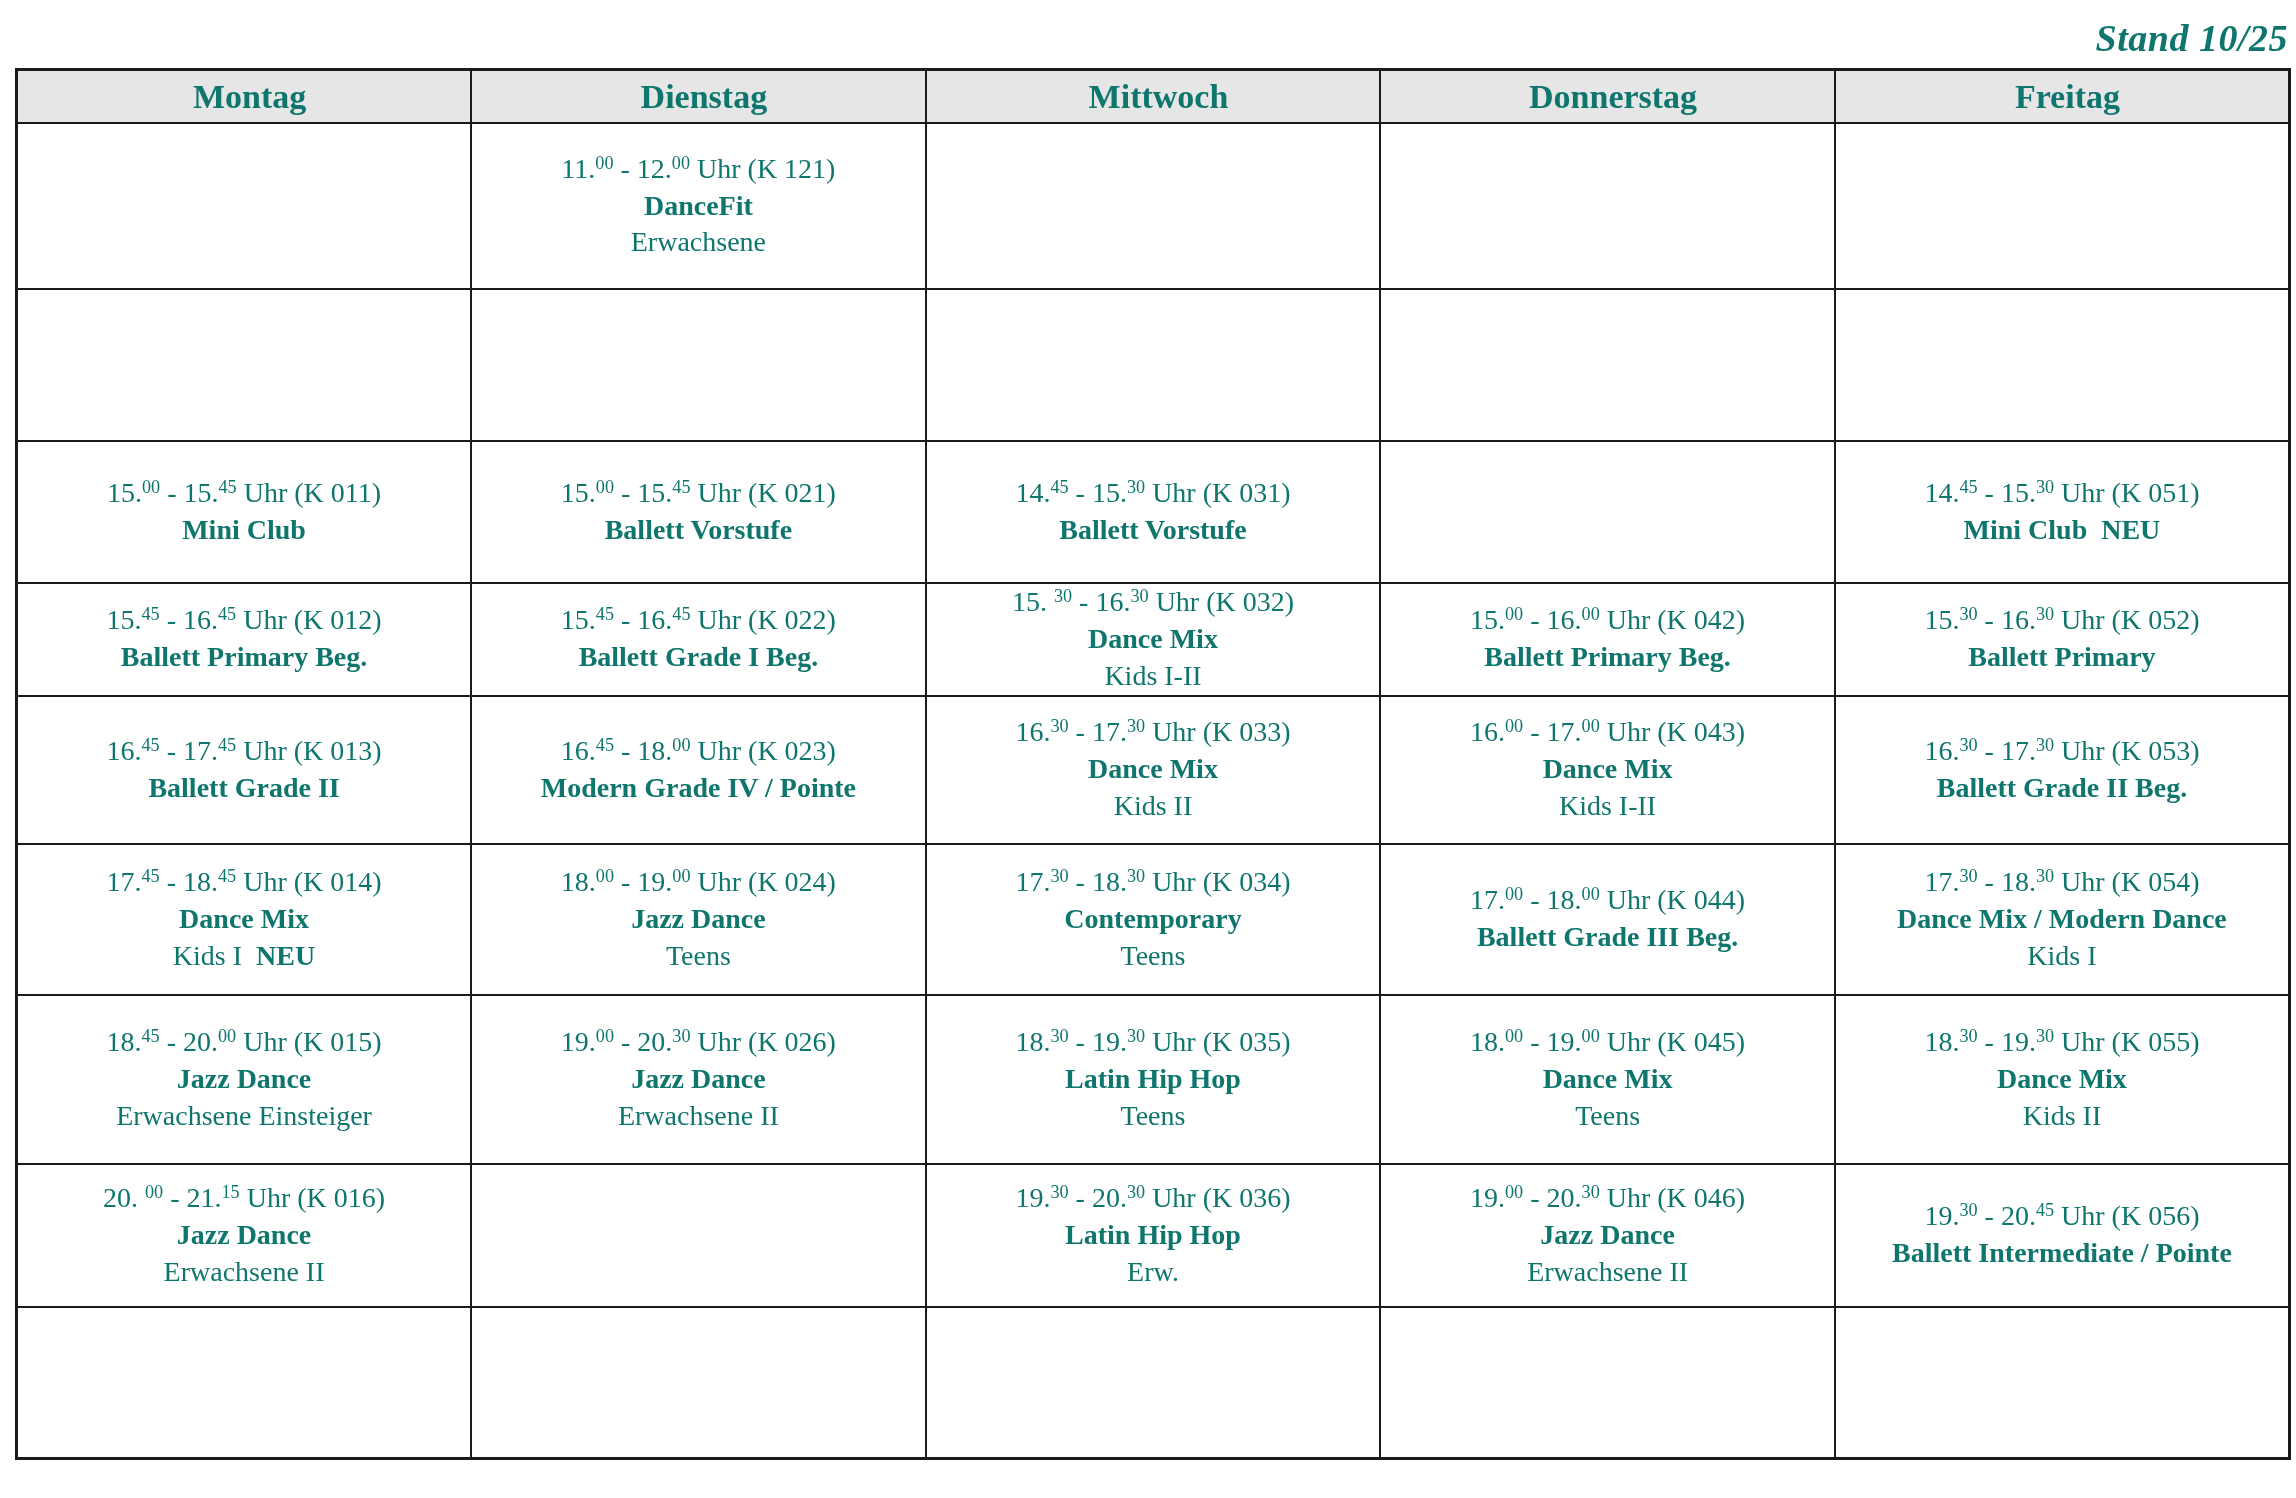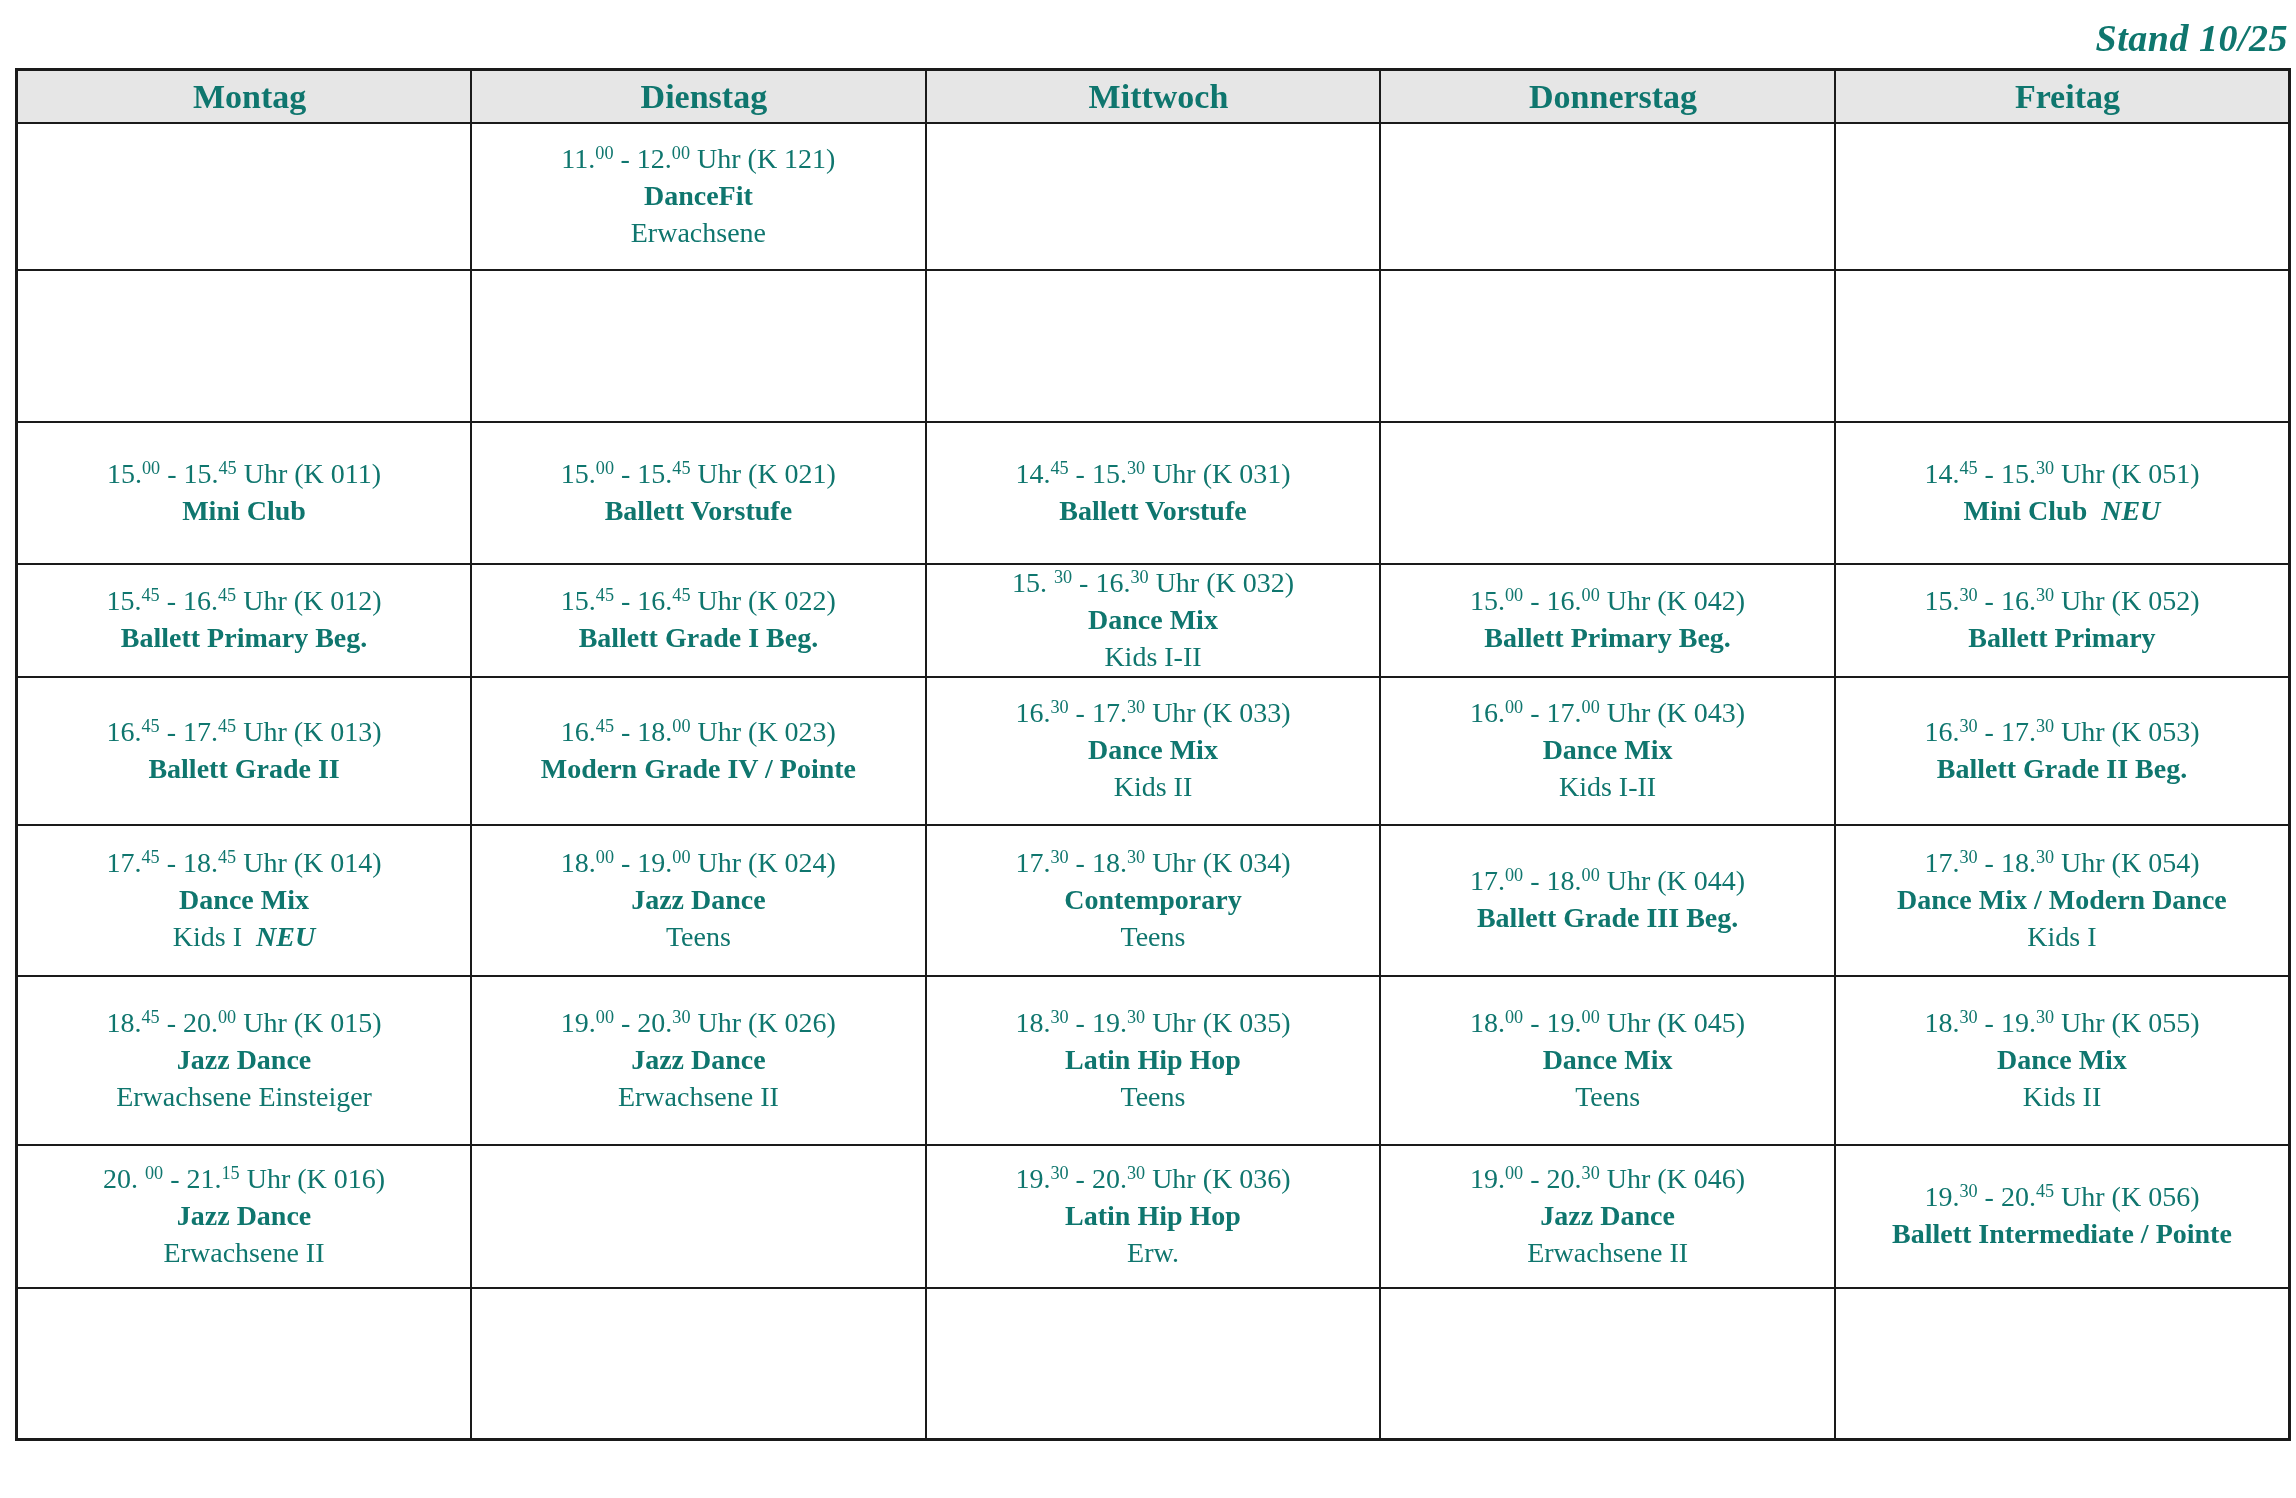--- a/index.html
+++ b/index.html
@@ -57,41 +57,40 @@
   .cell-time { font-weight: normal; }
   .cell-time sup {
     font-size: 0.65em;
     line-height: 0;
     vertical-align: 0.5em;
   }
   .cell-title { font-weight: bold; }
   .cell-subtitle { font-weight: normal; }
   .neu {
     font-weight: bold;
-    font-style: italic;
     margin-left: 14px;
   }
 </style>
 </head>
 <body>
 
 <div class="page">
   <div class="stand">Stand 10/25</div>
   <table class="schedule">
     <thead>
       <tr>
           <th>Montag</th>
           <th>Dienstag</th>
           <th>Mittwoch</th>
           <th>Donnerstag</th>
           <th>Freitag</th>
         </tr>
     </thead>
     <tbody>
-        <tr style="height: 147px;">
+        <tr style="height: 166px;">
           <td></td>
           <td>
             <div class="cell-time">11.<sup>00</sup> - 12.<sup>00</sup> Uhr (K 121)</div>
             <div class="cell-title">DanceFit</div>
             <div class="cell-subtitle">Erwachsene</div>
           </td>
           <td></td>
           <td></td>
           <td></td>
         </tr>

